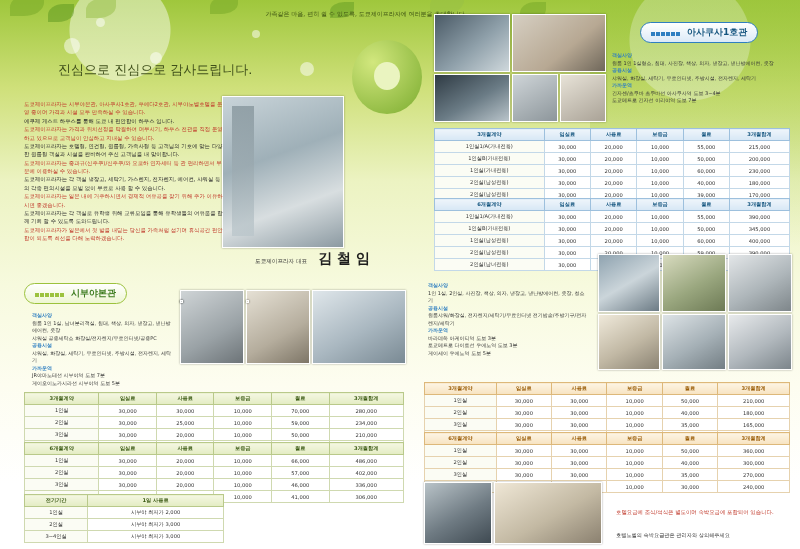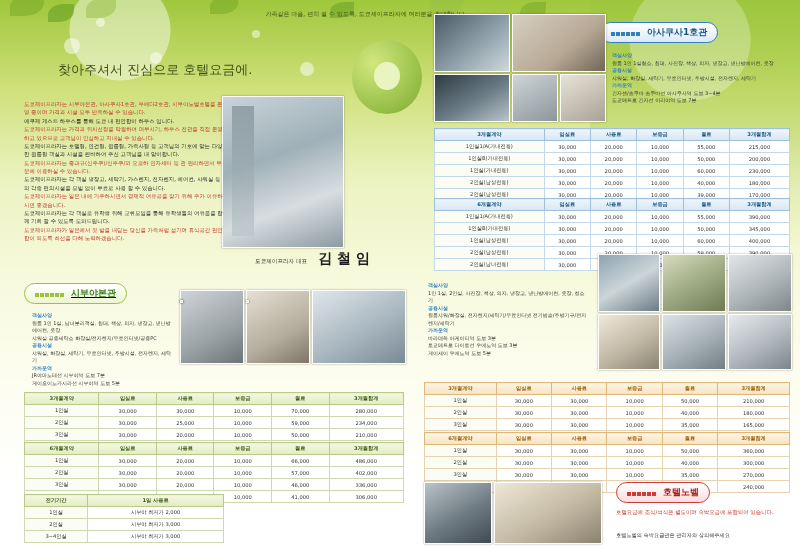--- a/index.html
+++ b/index.html
@@ -90,21 +90,21 @@
     <div class="dot" style="left:560px;top:24px;width:10px;height:10px;"></div>
   </div>
 
   <div style="position:absolute;left:352px;top:40px;width:70px;height:74px;border-radius:50%;
        background:radial-gradient(circle at 30% 30%, #d3e87f, #76a92a);opacity:.95;"></div>
   <div style="position:absolute;left:374px;top:62px;width:26px;height:28px;border-radius:50%;background:#eaf4c0;"></div>
 
   <div class="toptext">가족같은 마음, 편히 쉴 수 있도록, 도쿄제이프라자에 여러분을 초대합니다</div>
 
   <div class="headline">
-    <div class="hl2">찾아주셔서 진심으로 호텔요금에.</div>
+    <div class="hl2">진심으로 진심으로 감사드립니다.</div>
   </div>
 
   <div class="ph" style="left:222px;top:96px;width:120px;height:150px;">
     <div class="inner" style="background:linear-gradient(160deg,#c9d4d9 0%,#9fb0b8 40%,#d8dee0 70%,#8c9aa2 100%);"></div>
   </div>
   <div style="position:absolute;left:232px;top:106px;width:22px;height:130px;background:linear-gradient(180deg,#7f8f96,#b9c5ca);opacity:.7;"></div>
 
   <div class="panel body-text" style="left:24px;top:100px;width:200px;">
     <div style="color:#c0392b;">도쿄제이프라자는 시부야본관, 아사쿠사1호관, 우에다2호관, 시부야노벨호텔을 운영 중이며 가격과 시설 모두 만족하실 수 있습니다.</div>
     <div>에쿠제 게스트 하우스를 통해 도쿄 내 편안함이 하우스 입니다.</div>
@@ -115,21 +115,21 @@
     <div style="color:#c0392b;">도쿄제이프라자는 일본 내에 거주하시면서 경제적 여유공을 찾기 위해 주가 이유하시면 좋겠습니다.</div>
     <div>도쿄제이프라자는 각 객실로 유학생 위해 교류모임을 통해 유학생들의 여유움을 함께 기회 할 수 있도록 도와드립니다.</div>
     <div style="color:#c0392b;">도쿄제이프라자가 일본에서 첫 발을 내딛는 당신을 가족처럼 섬기며 휴식공간 편안함이 되도록 최선을 다해 노력하겠습니다.</div>
   </div>
 
   <div class="panel" style="left:210px;top:248px;width:160px;text-align:right;">
     <span class="footer-strip">도쿄제이프라자 대표</span>
     <span class="sig-name">김 철 임</span>
   </div>
 
-  <div class="panel" style="left:592px;top:22px;padding-left:8px;">
+  <div class="panel" style="left:632px;top:22px;padding-left:8px;">
     <div class="hdr-pill blue">
       <span class="squares blue"><i></i><i></i><i></i><i></i><i></i><i></i></span>
       <span>아사쿠사1호관</span>
     </div>
   </div>
   <div class="panel kv" style="left:612px;top:52px;width:178px;">
     <div><b>객실사양</b></div>
     <div>원룸 1인 1실형소, 침대, 사진장, 책상, 의자, 냉장고, 냉난방에어컨, 옷장</div>
     <div><b>공용시설</b></div>
     <div>샤워실, 화장실, 세탁기, 무료인터넷, 주방시설, 전자렌지, 세탁기</div>
@@ -269,21 +269,21 @@
             <td>30,000</td>
             <td>20,000</td>
             <td>10,000</td>
             <td>59,000</td>
             <td>404,000</td>
           </tr>
       </tbody>
     </table>
   </div>
 
-  <div class="panel" style="left:24px;top:283px;text-decoration:underline;">
+  <div class="panel" style="left:24px;top:283px;">
     <div class="hdr-pill">
       <span class="squares"><i></i><i></i><i></i><i></i><i></i><i></i></span>
       <span>시부야본관</span>
     </div>
   </div>
   <div class="panel kv" style="left:32px;top:312px;width:140px;">
     <div><b>객실사양</b></div>
     <div>원룸 1인 1실, 남녀분리객실, 침대, 책상, 의자, 냉장고, 냉난방에어컨, 옷장</div>
     <div>샤워실 공용세탁소 화장실/전자렌지/무료인터넷/공용PC</div>
     <div><b>공용시설</b></div>
@@ -569,22 +569,16 @@
     </table>
   </div>
 
   <div class="ph" style="left:424px;top:482px;width:66px;height:60px;">
     <div class="inner" style="background:linear-gradient(150deg,#b9c3c8,#6f7b83 55%,#3f4a52);"></div>
   </div>
   <div class="ph" style="left:494px;top:482px;width:106px;height:60px;">
     <div class="inner" style="background:linear-gradient(150deg,#efe7d6,#c3b9a3 55%,#8b8170);"></div>
   </div>
 
-  <div class="panel" style="left:616px;top:482px;">
-    <div class="hdr-pill red">
-      <span class="squares red"><i></i><i></i><i></i><i></i><i></i><i></i></span>
-      <span>호텔노벨</span>
-    </div>
-  </div>
   <div class="panel hotel-red" style="left:616px;top:508px;width:172px;">호텔요금에 조식/석식은 별도이며 숙박요금에 포함되어 있습니다.</div>
   <div class="panel hotel-note" style="left:616px;top:532px;width:172px;">호텔노벨의 숙박요금관은 관리자와 상의해주세요</div>
 
 </div>
 
 </body></html>

